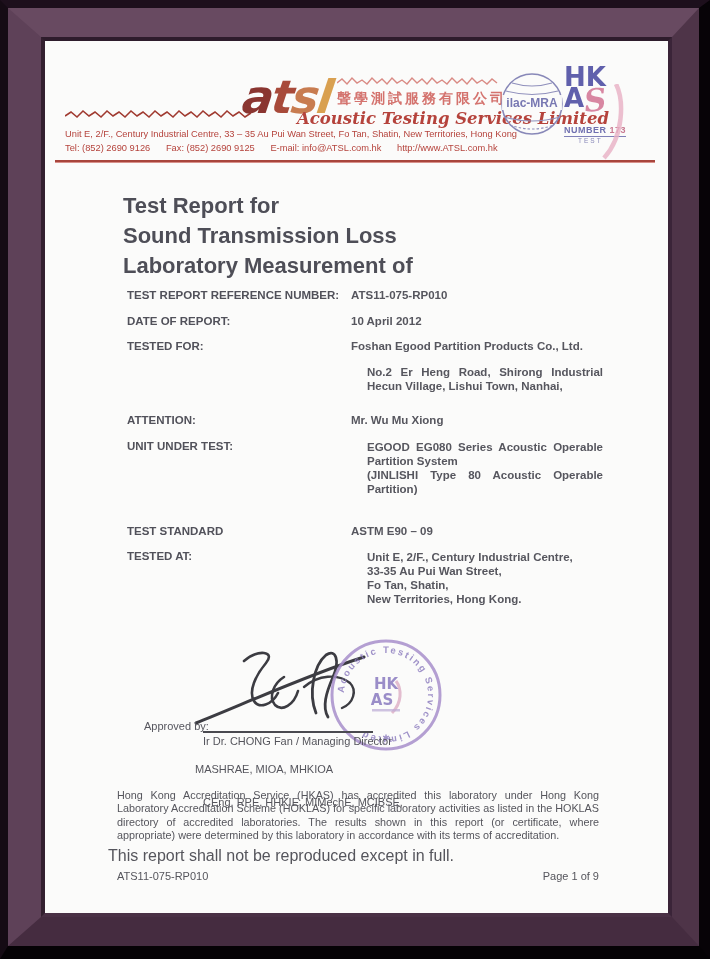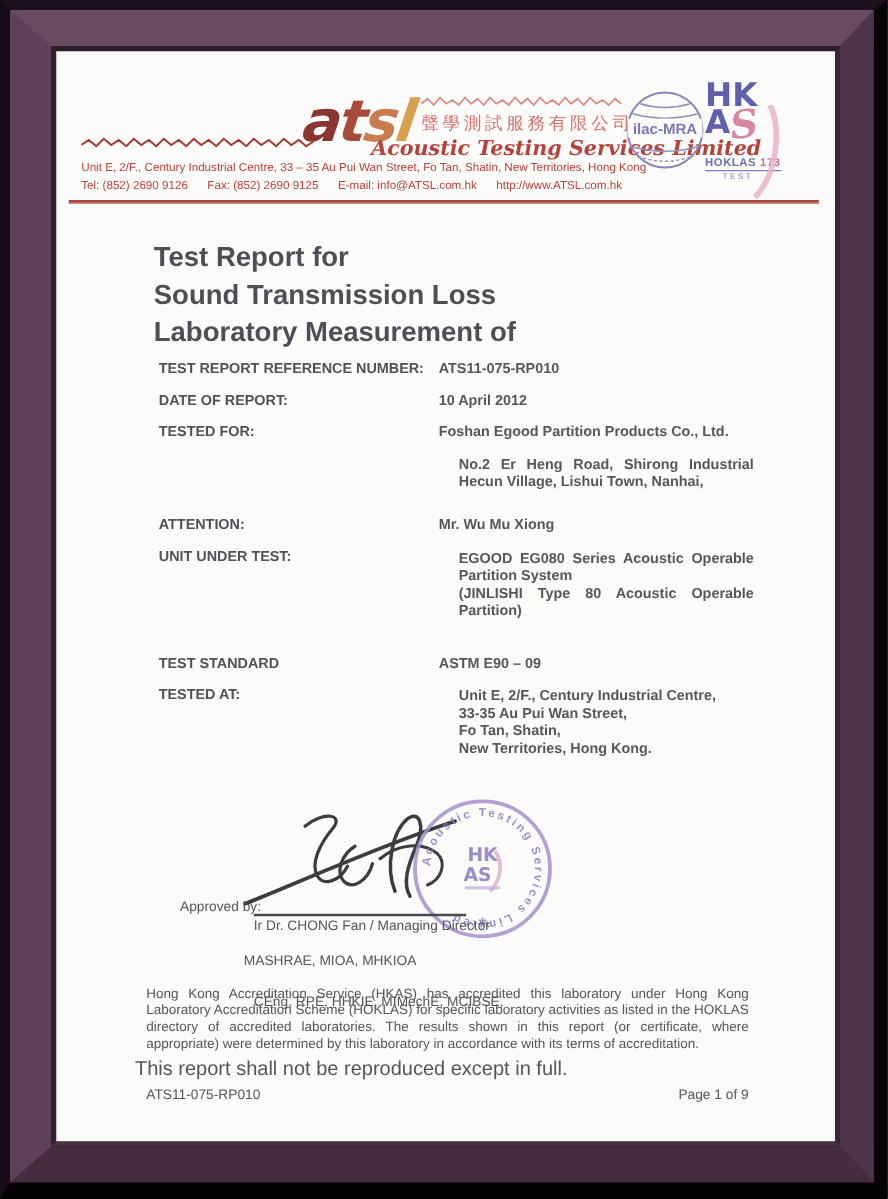--- a/index.html
+++ b/index.html
@@ -17,21 +17,21 @@
     border-color:#2e1c2c #3a2438 #4a3045 #33202f;}
   .paper{position:absolute;inset:0;background:#fbfbfa;overflow:hidden;color:#56565e;}
 
   
   .wave{position:absolute;}
   .logo-atsl{position:absolute;left:198px;top:34px;font-weight:bold;font-style:italic;
     font-size:46px;line-height:44px;letter-spacing:-2px;transform:skewX(-8deg);
     font-family:"DejaVu Sans",sans-serif;}
   .logo-atsl .l1{color:#8a3530}.logo-atsl .l2{color:#a84a3a}
   .logo-atsl .l3{color:#c87c50}.logo-atsl .l4{color:#d9a050}
-  .cn-name{position:absolute;left:292px;top:49px;width:210px;font-size:14px;font-weight:normal;
+  .cn-name{position:absolute;left:292px;top:49px;width:210px;font-size:14px;font-weight:bold;
     letter-spacing:3px;color:#d4736e;white-space:nowrap;}
   .en-name{position:absolute;left:252px;top:68px;width:260px;font-size:16.5px;font-style:italic;
     font-weight:bold;color:#b5433c;font-family:"DejaVu Serif",serif;white-space:nowrap;}
   .addr1{position:absolute;left:20px;top:88px;width:450px;font-size:9.3px;color:#b5433c;white-space:nowrap;}
   .addr2{position:absolute;left:20px;top:102px;font-size:9.3px;color:#b5433c;white-space:nowrap;}
   .addr2 span{margin-right:13px;}
   .hrule{position:absolute;left:10px;top:119px;width:600px;height:2px;background:#a8453c;
     border-bottom:1px solid #d8908a;}
   .ilac{position:absolute;left:454px;top:28px;}
   .hkas{position:absolute;left:519px;top:26px;width:75px;text-align:left;}
@@ -116,21 +116,21 @@
 
     <div class="hkas">
       <span class="big">HK</span>
       <span class="srow">
         <span class="big">A</span>
         <span class="pinkS">S</span>
         <svg class="swash" width="34" height="80">
           <path d="M24 0 C32 16 32 52 12 74" fill="none" stroke="#e8b0c4" stroke-width="4.5" opacity="0.8"></path>
         </svg>
       </span>
-      <span class="hoklas"><span>HOKLAS </span><span class="num">173</span></span>
+      <span class="hoklas"><span>NUMBER </span><span class="num">173</span></span>
       <span class="test">TEST</span>
     </div>
 
     <div class="title">
       <div>Test Report for</div>
       <div>Sound Transmission Loss</div>
       <div>Laboratory Measurement of</div>
     </div>
 
     <div class="frow" style="top:248px">

